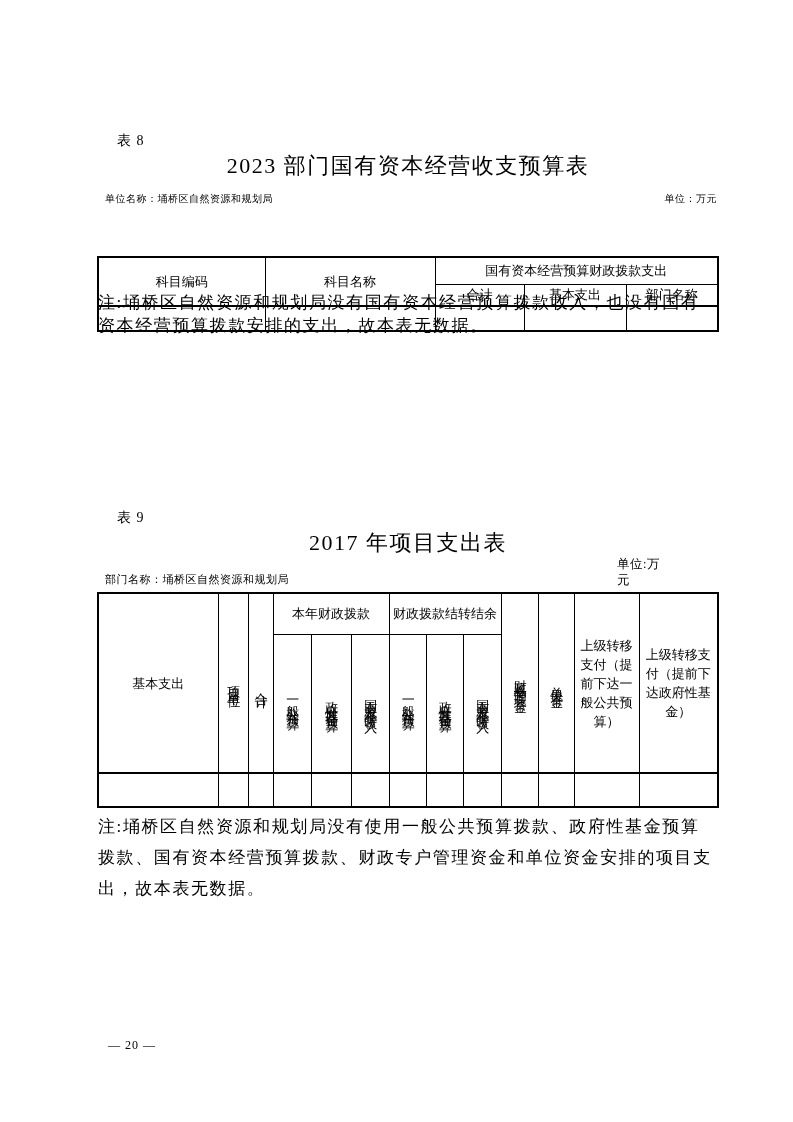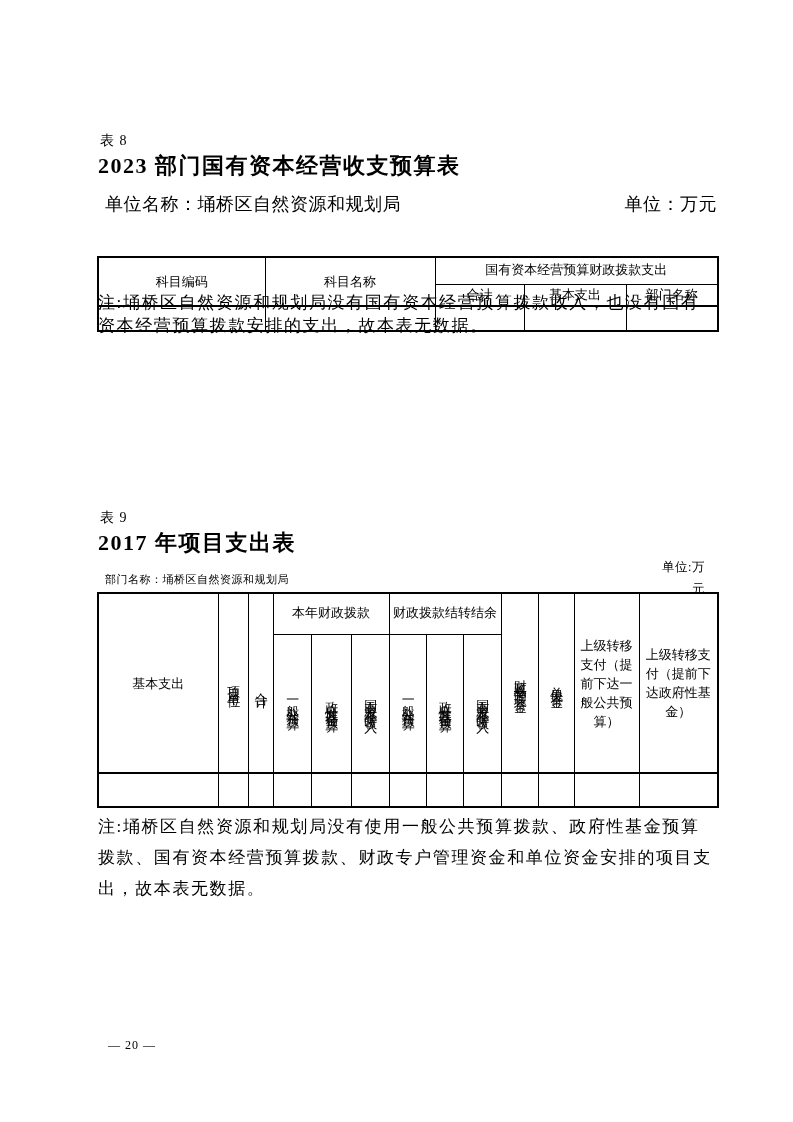--- a/index.html
+++ b/index.html
@@ -5,34 +5,34 @@
   * { margin:0; padding:0; box-sizing:border-box; }
   html,body { width:793px; height:1122px; }
   body {
     position:relative;
     background:#ffffff;
     color:#000000;
     font-family:"Liberation Serif", serif;
   }
   .abs { position:absolute; }
 
-  .tbl-label { font-size:14px; letter-spacing:1px; }
+  .tbl-label { font-size:14px; letter-spacing:1px;margin-left:17px; }
   .tbl-title {
-    left:98px; width:620px; 
-    font-size:22px; font-weight:bold; letter-spacing:1.5px;
+    left:98px; width:620px; text-align:center;
+    font-size:22px; font-weight:normal; letter-spacing:1.5px;
     font-family:"Liberation Serif", serif;
   }
   .info-line {
     left:105px; width:612px;
     display:flex; justify-content:space-between; align-items:center;
-    font-size:18px; letter-spacing:0.5px;gap:44px;
+    font-size:10px; letter-spacing:0.5px;gap:44px;
   }
   .unit-wrap {
-    left:655px; width:50px; text-align:right;
-    font-size:12.5px; line-height:22px; letter-spacing:0.5px;
+    left:617px; width:50px; text-align:left;
+    font-size:12.5px; line-height:16px; letter-spacing:0.5px;
   }
 
   table.doc-table {
     position:absolute;
     border-collapse:collapse; table-layout:fixed;
     border:2px solid #000;
     background:#fff;
   }
   .doc-table td {
     border:1px solid #000;
@@ -45,21 +45,21 @@
 
   .vtext {
     writing-mode:vertical-rl;
     text-orientation:upright;
     display:inline-block;
     line-height:1.1;
     letter-spacing:3px;
     font-size:13px;
   }
   .wrap-head { display:inline-block; padding:0 5px; font-size:13px; line-height:19px; }
-  .group-head { font-size:13.5px;font-family:Liberation Mono, monospace; }
+  .group-head { font-size:13.5px; }
 
   .note {
     left:98px; width:618px;
     font-size:17px; line-height:22.5px; letter-spacing:1.6px;
     text-align:left;
   }
   #t9-note { line-height:31px; }
 
   .page-number { left:108px; font-size:12px; letter-spacing:1px; }
 </style>

